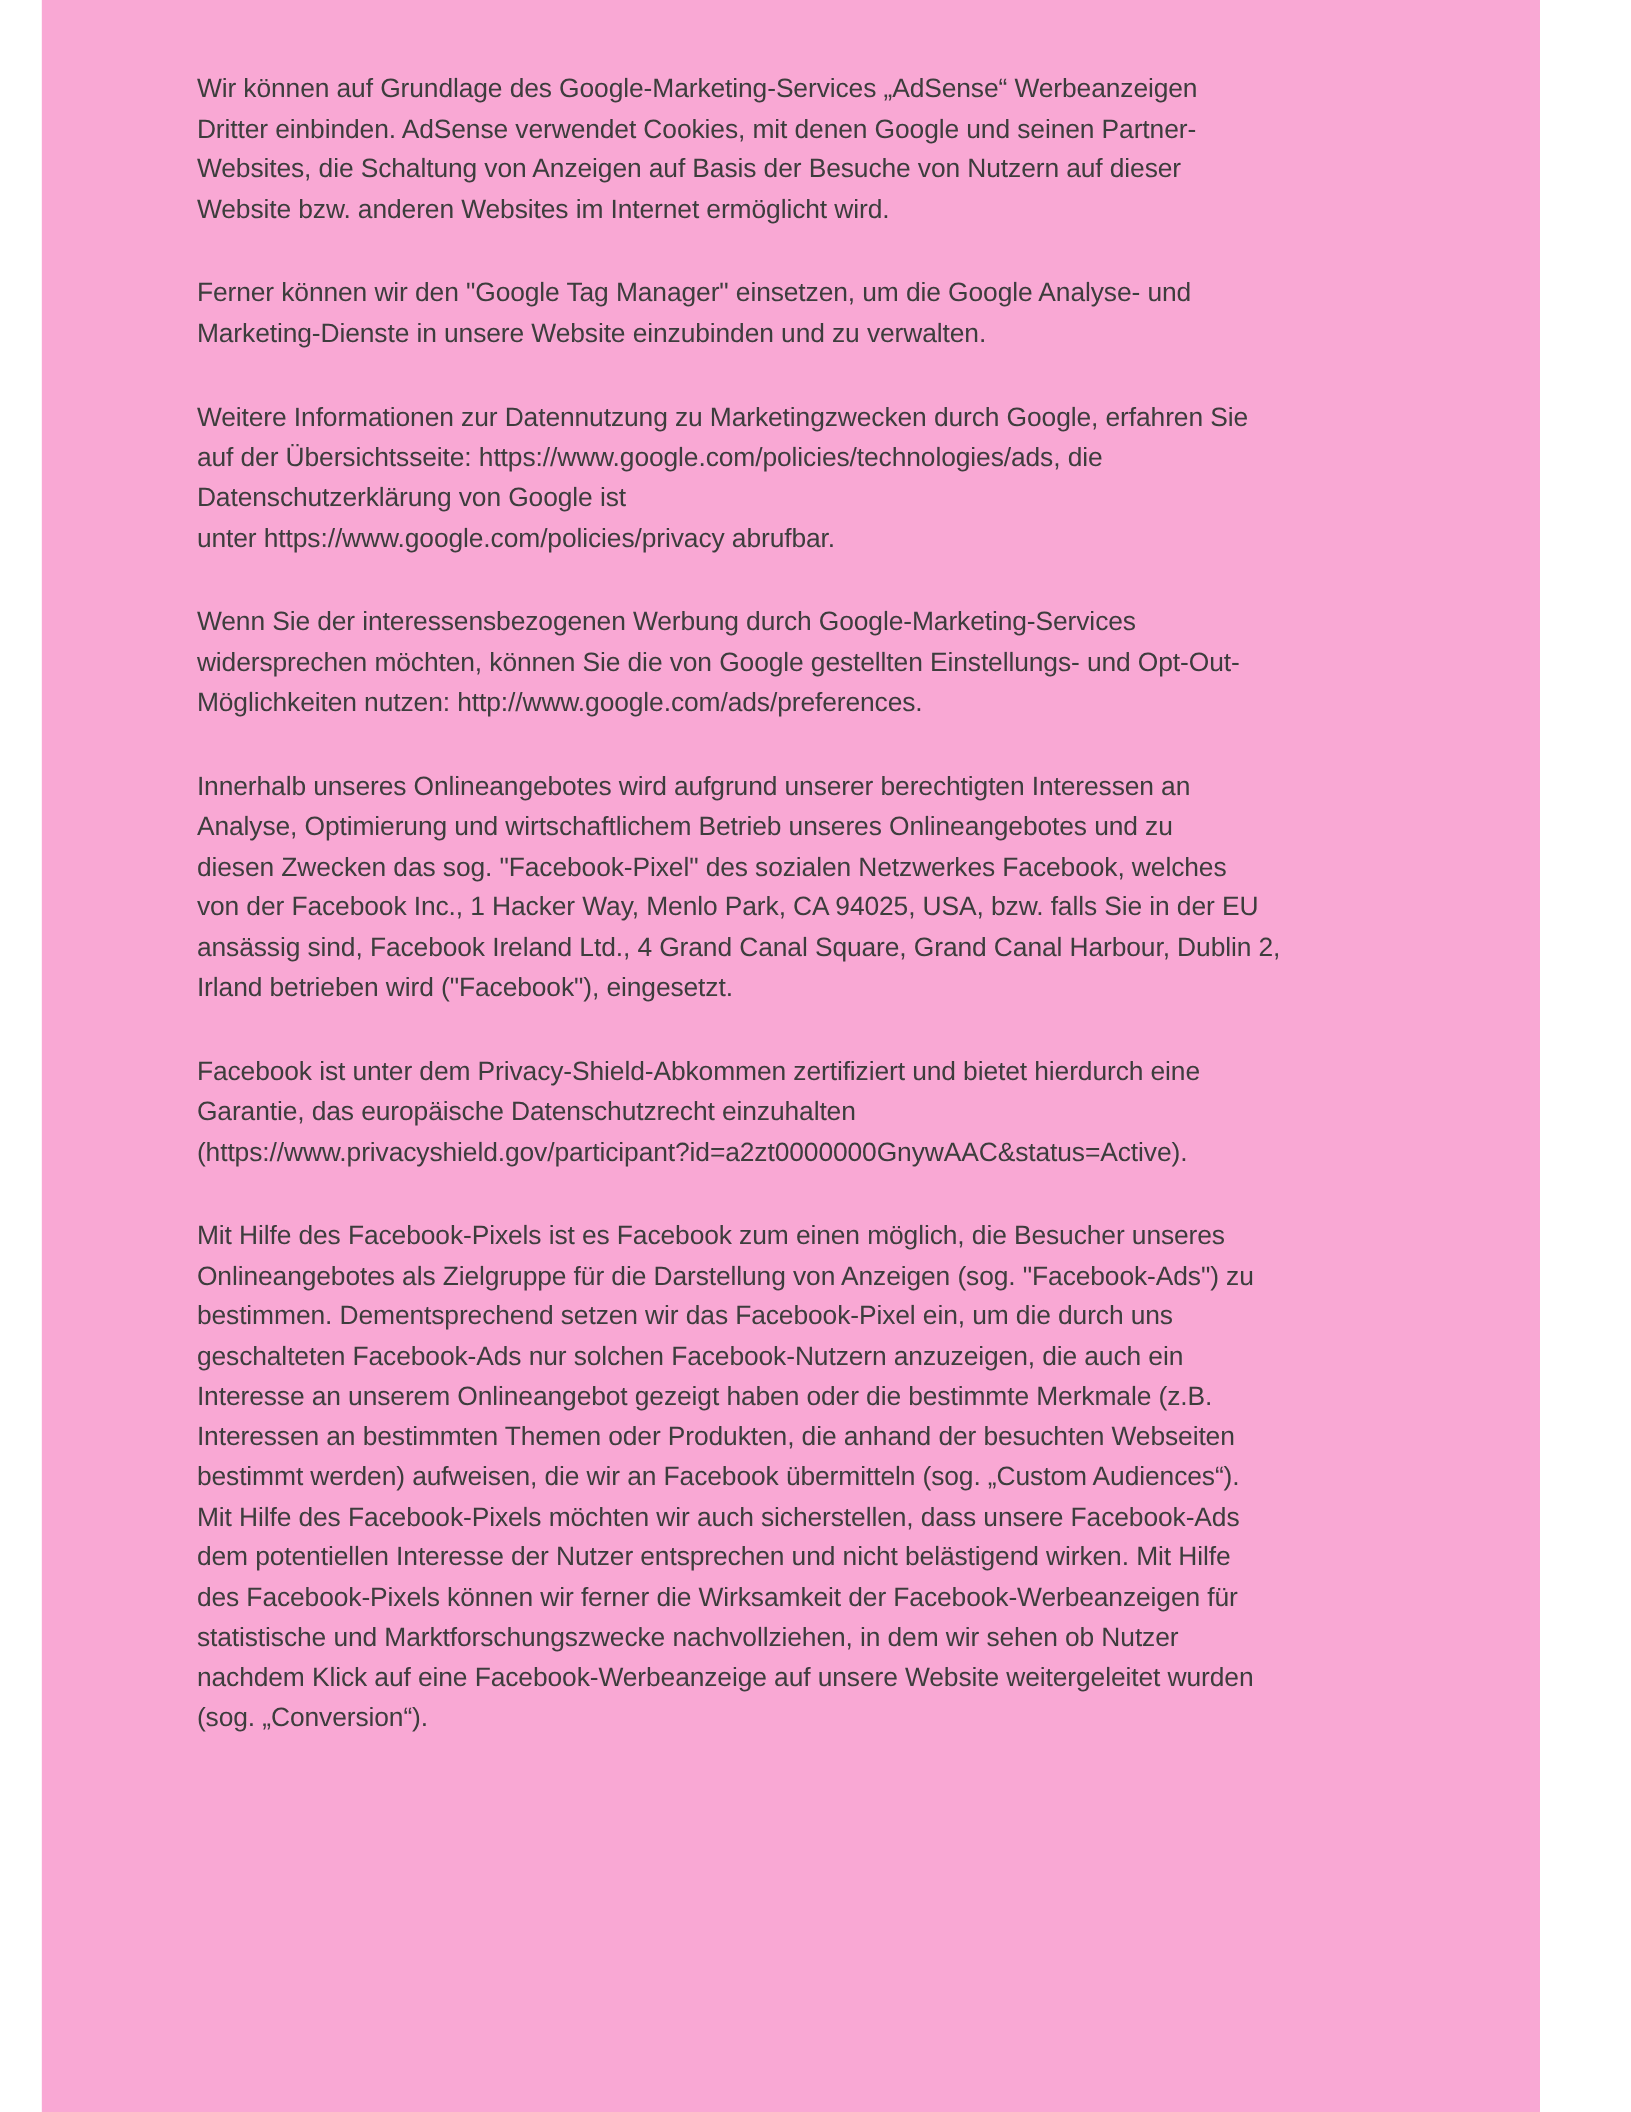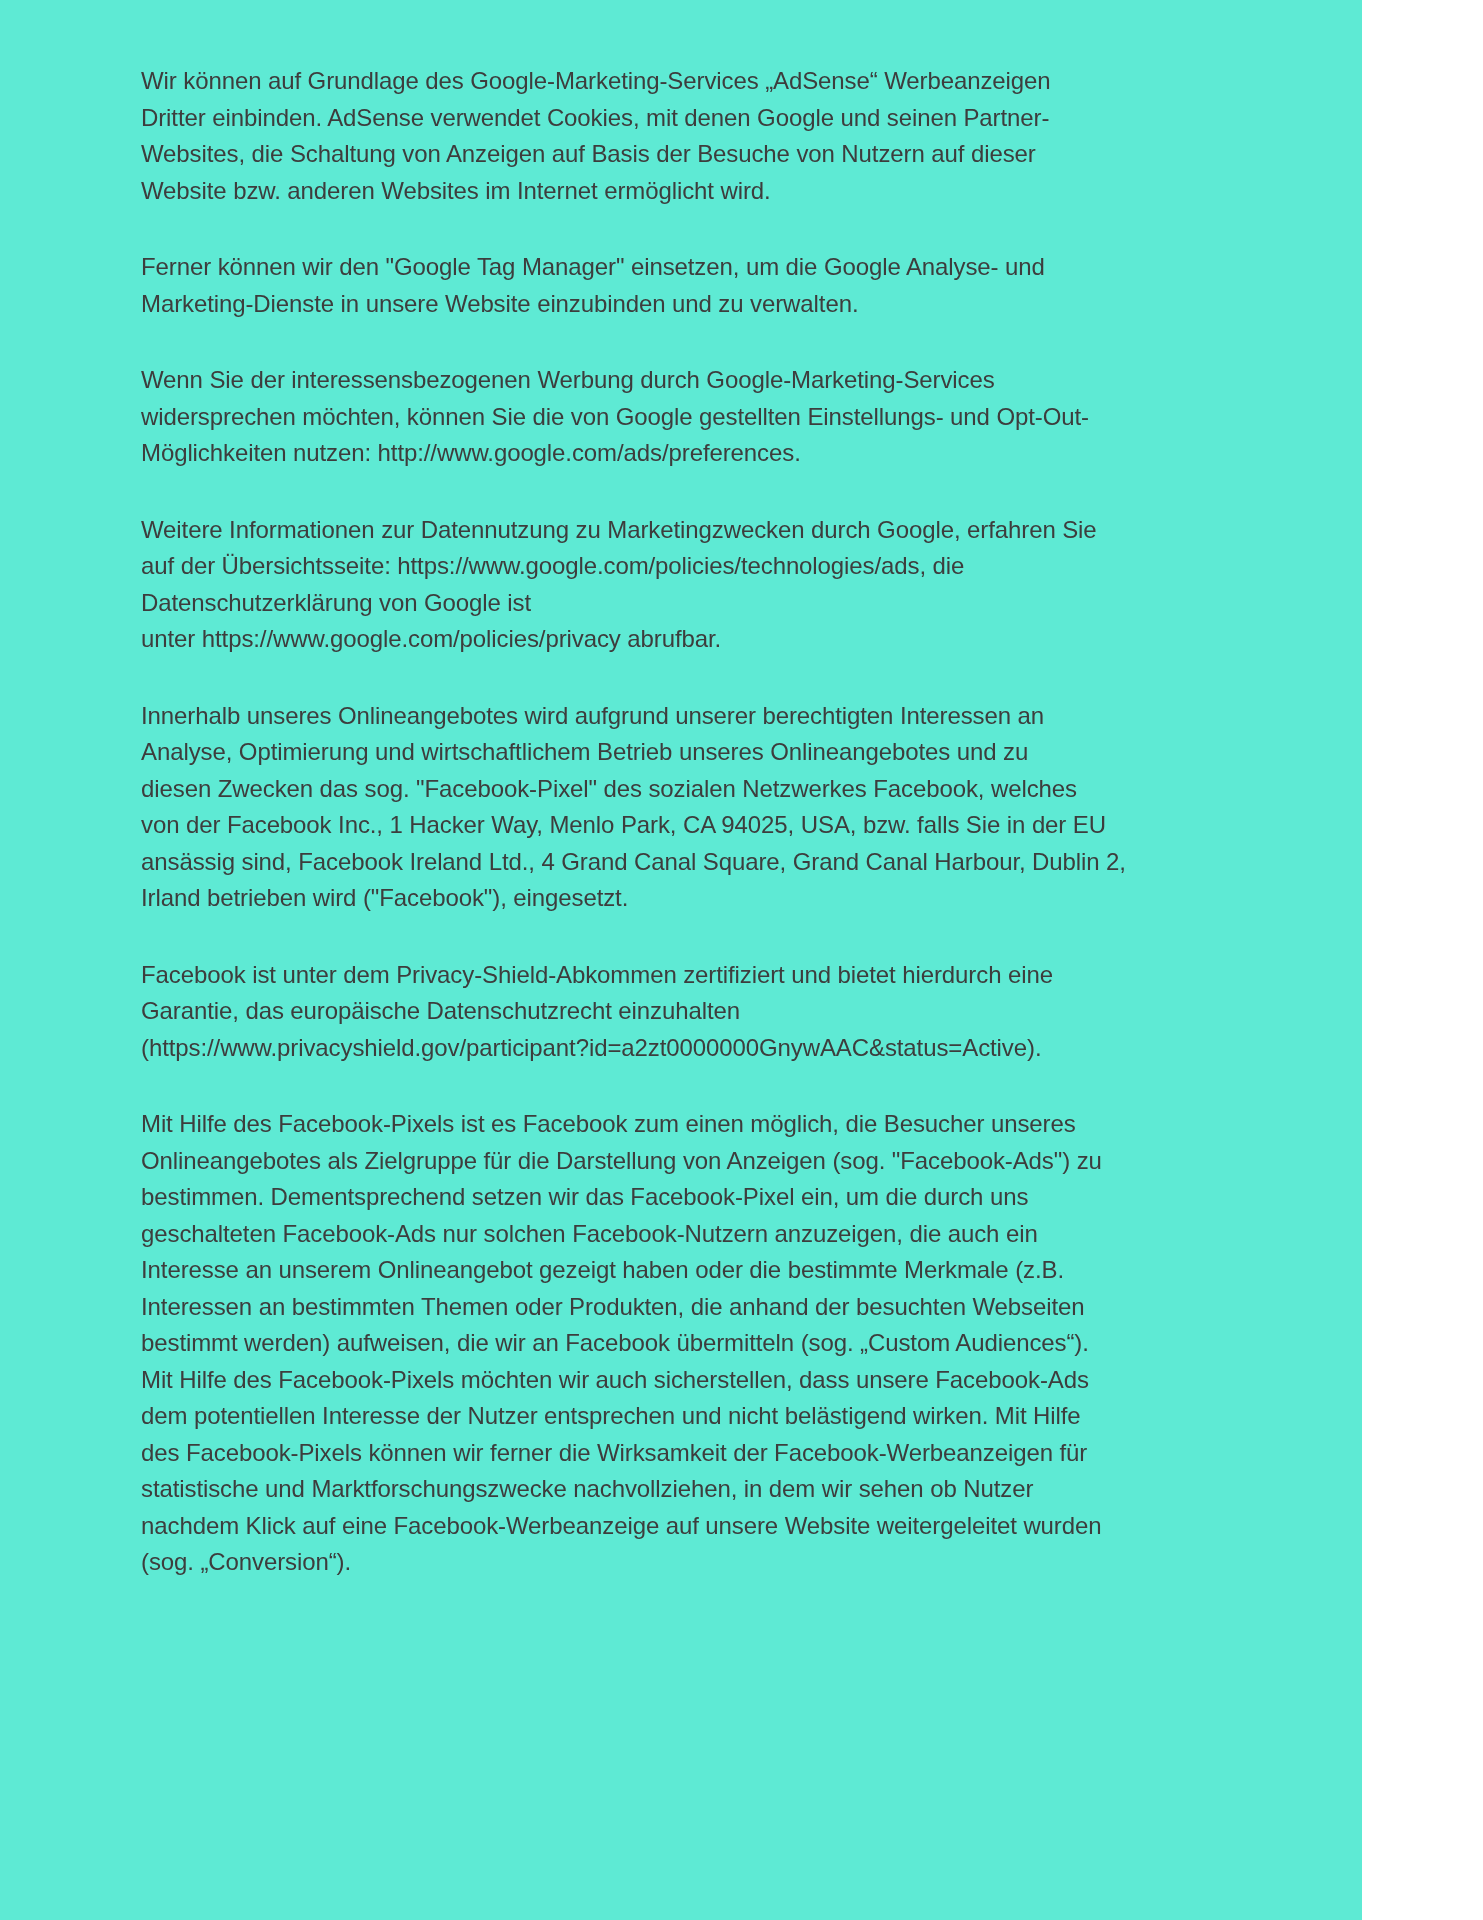--- a/index.html
+++ b/index.html
@@ -10,21 +10,22 @@
   body {
     width: 1483px;
     min-height: 1920px;
     font-family: "Liberation Sans", sans-serif;
   }
   .page {
     box-sizing: border-box;
     width: 1362px;
     min-height: 1920px;
     padding: 63px 50px 60px 141px;
-    background: #5eead4;
+    background: #f9a8d4;
+    margin-left: 38px;
   }
   .body-text {
     margin: 0 0 40px 0;
     font-size: 24px;
     line-height: 36.5px;
     font-weight: 400;
     color: #3d3d3d;
     letter-spacing: -0.1px;
     white-space: pre-line; 
     max-width: 1240px;
@@ -45,28 +46,28 @@
 <div class="page">
 
   <p class="body-text">Wir können auf Grundlage des Google-Marketing-Services „AdSense“ Werbeanzeigen
 Dritter einbinden. AdSense verwendet Cookies, mit denen Google und seinen Partner-
 Websites, die Schaltung von Anzeigen auf Basis der Besuche von Nutzern auf dieser
 Website bzw. anderen Websites im Internet ermöglicht wird.</p>
 
   <p class="body-text">Ferner können wir den "Google Tag Manager" einsetzen, um die Google Analyse- und
 Marketing-Dienste in unsere Website einzubinden und zu verwalten.</p>
 
-  <p class="body-text">Wenn Sie der interessensbezogenen Werbung durch Google-Marketing-Services
-widersprechen möchten, können Sie die von Google gestellten Einstellungs- und Opt-Out-
-Möglichkeiten nutzen: http://www.google.com/ads/preferences.</p>
-
   <p class="body-text">Weitere Informationen zur Datennutzung zu Marketingzwecken durch Google, erfahren Sie
 auf der Übersichtsseite: https://www.google.com/policies/technologies/ads, die
 Datenschutzerklärung von Google ist
 unter https://www.google.com/policies/privacy abrufbar.</p>
+
+  <p class="body-text">Wenn Sie der interessensbezogenen Werbung durch Google-Marketing-Services
+widersprechen möchten, können Sie die von Google gestellten Einstellungs- und Opt-Out-
+Möglichkeiten nutzen: http://www.google.com/ads/preferences.</p>
 
 
   <p class="body-text">Innerhalb unseres Onlineangebotes wird aufgrund unserer berechtigten Interessen an
 Analyse, Optimierung und wirtschaftlichem Betrieb unseres Onlineangebotes und zu
 diesen Zwecken das sog. "Facebook-Pixel" des sozialen Netzwerkes Facebook, welches
 von der Facebook Inc., 1 Hacker Way, Menlo Park, CA 94025, USA, bzw. falls Sie in der EU
 ansässig sind, Facebook Ireland Ltd., 4 Grand Canal Square, Grand Canal Harbour, Dublin 2,
 Irland betrieben wird ("Facebook"), eingesetzt.</p>
 
   <p class="body-text">Facebook ist unter dem Privacy-Shield-Abkommen zertifiziert und bietet hierdurch eine

